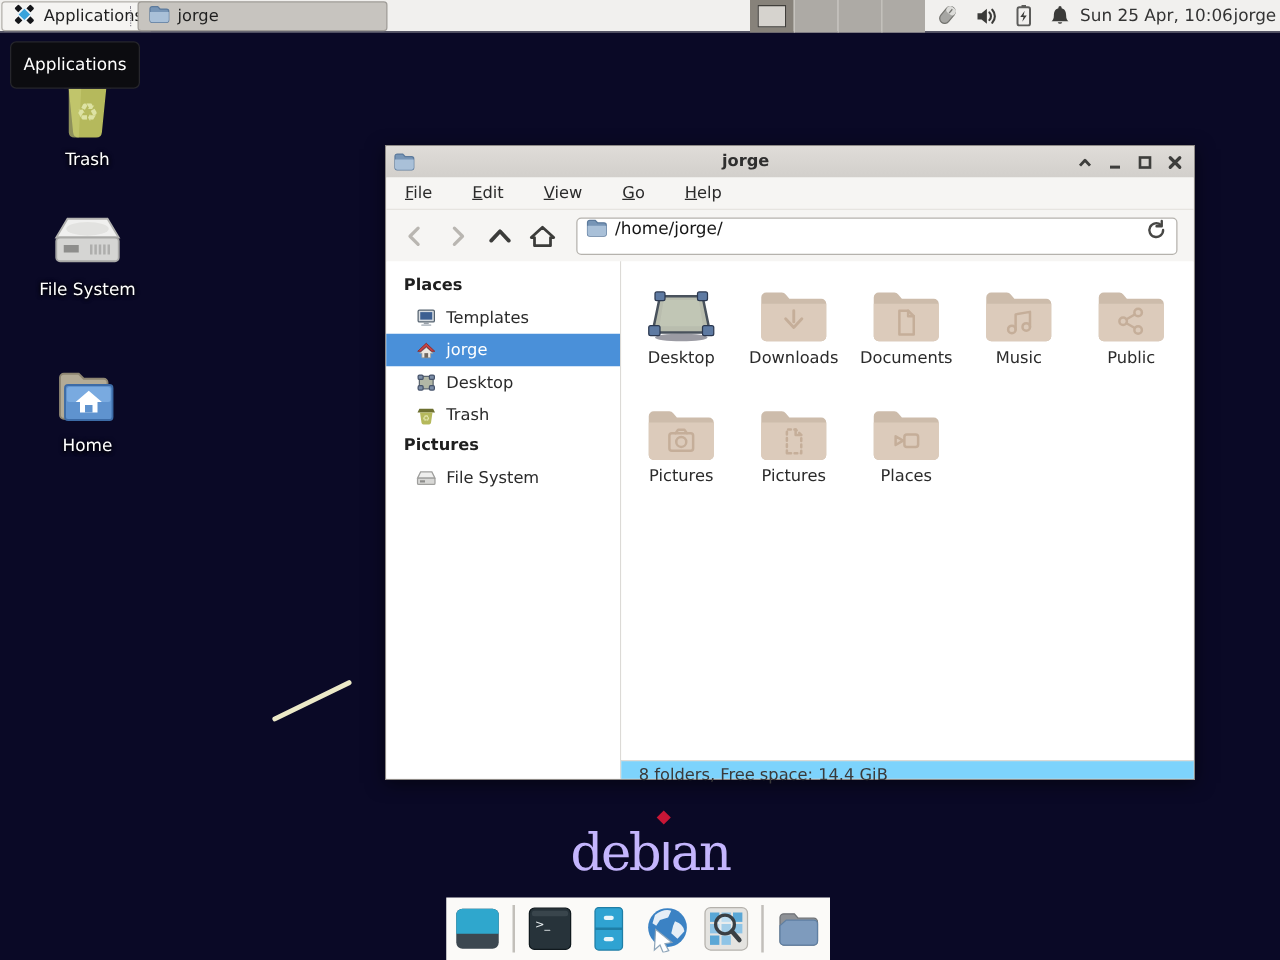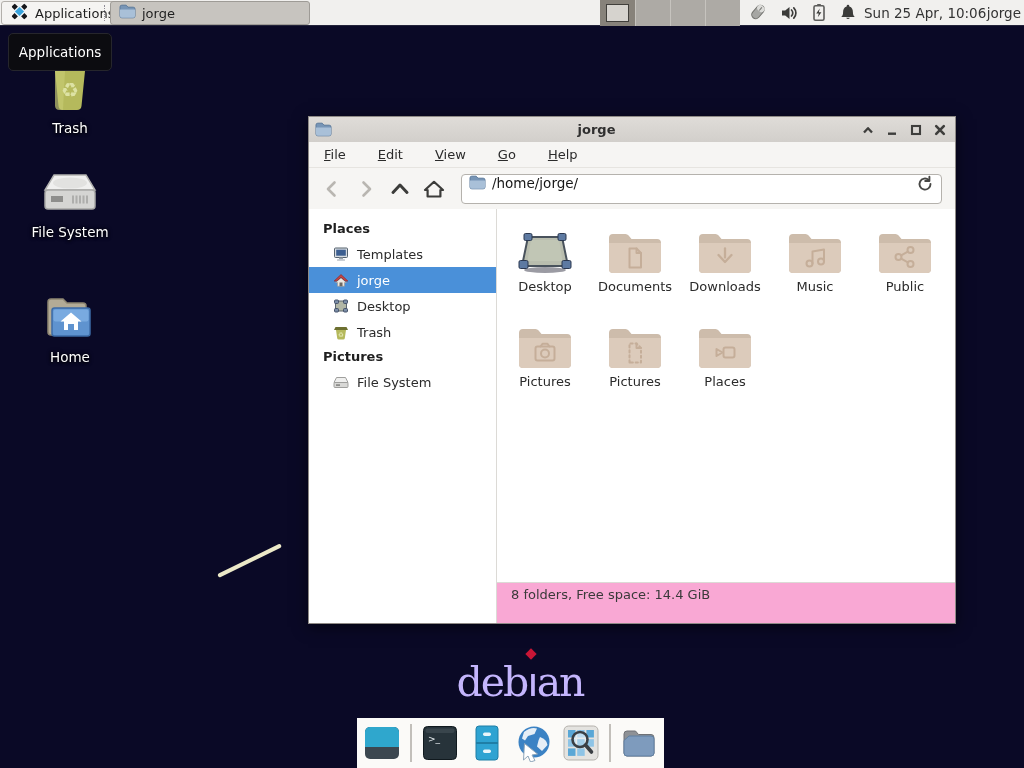--- a/index.html
+++ b/index.html
@@ -55,21 +55,21 @@
   .sb-row{height:26px;display:flex;align-items:center;gap:8px;padding-left:24px;}
   .sb-row .sb-label{font-size:13px;color:#2b2b2b;}
   .sb-row.selected{background:#4a90d9;}
   .sb-row.selected .sb-label{color:#fff;}
   #main-col{flex:1;display:flex;flex-direction:column;min-width:0;}
   #file-area{flex:1;background:#fff;overflow:hidden;}
   #file-grid{display:flex;flex-wrap:wrap;width:460px;padding:14px 0 0 3px;row-gap:17px;}
   .file-item{width:90px;height:78px;display:flex;flex-direction:column;align-items:center;}
   .file-icon{height:52px;display:flex;align-items:flex-end;justify-content:center;}
   .file-label{font-size:13px;color:#2b2b2b;margin-top:4px;}
-  #statusbar{height:41px;background:#f9a8d4;border-top:1px solid #dcdad6;font-size:13px;color:#3a3a3a;line-height:24px;padding-left:14px;flex:0 0 auto;}
+  #statusbar{height:15px;background:#7dd3fc;border-top:1px solid #dcdad6;font-size:13px;color:#3a3a3a;line-height:24px;padding-left:14px;flex:0 0 auto;}
 
   
   #dock{position:absolute;left:357px;top:718px;width:307px;height:50px;background:#fbfaf8;display:flex;align-items:center;justify-content:center;gap:9px;}
   .dock-item{display:flex;align-items:center;justify-content:center;}
   .dock-sep{width:2px;height:38px;background:#c2bfba;}
 </style>
 </head>
 <body>
 
 <div id="screen">
@@ -323,40 +323,40 @@
                     <rect x="46" y="33.5" width="9" height="8" rx="1.5" fill="#5e7aa2" stroke="#2b3850"></rect>
                   </svg>
                 </div>
                 <div class="file-label">Desktop</div>
               </div>
               <div class="file-item">
                 <div class="file-icon">
                   <svg width="56" height="46" viewBox="0 0 56 46">
                     <path d="M2 9 a4 4 0 0 1 4-4 h12.5 a4 4 0 0 1 3.1 1.5 l2.9 3.5 H50 a4 4 0 0 1 4 4 v26 a4 4 0 0 1-4 4 H6 a4 4 0 0 1-4-4 Z" fill="#cdbcab"></path>
                     <path d="M2 14 h52 v26 a4 4 0 0 1-4 4 H6 a4 4 0 0 1-4-4 Z" fill="#dccbbb"></path>
-                    <g fill="none" stroke="#c5ae99" stroke-width="2" stroke-linecap="round" stroke-linejoin="round">
-                      <path d="M22.5 19.5 h7 l4.5 4.5 v14.5 h-11.5 z"></path>
-                      <path d="M29.5 19.5 v4.5 h4.5"></path>
-                    </g>
-                  </svg>
-                </div>
-                <div class="file-label">Documents</div>
-              </div>
-              <div class="file-item">
-                <div class="file-icon">
-                  <svg width="56" height="46" viewBox="0 0 56 46">
-                    <path d="M2 9 a4 4 0 0 1 4-4 h12.5 a4 4 0 0 1 3.1 1.5 l2.9 3.5 H50 a4 4 0 0 1 4 4 v26 a4 4 0 0 1-4 4 H6 a4 4 0 0 1-4-4 Z" fill="#cdbcab"></path>
-                    <path d="M2 14 h52 v26 a4 4 0 0 1-4 4 H6 a4 4 0 0 1-4-4 Z" fill="#dccbbb"></path>
                     <g fill="none" stroke="#c5ae99" stroke-width="2.3" stroke-linecap="round" stroke-linejoin="round">
                       <path d="M28 19.5 v9"></path>
                       <path d="M21.5 26 l6.5 7 6.5-7"></path>
                     </g>
                   </svg>
                 </div>
                 <div class="file-label">Downloads</div>
+              </div>
+              <div class="file-item">
+                <div class="file-icon">
+                  <svg width="56" height="46" viewBox="0 0 56 46">
+                    <path d="M2 9 a4 4 0 0 1 4-4 h12.5 a4 4 0 0 1 3.1 1.5 l2.9 3.5 H50 a4 4 0 0 1 4 4 v26 a4 4 0 0 1-4 4 H6 a4 4 0 0 1-4-4 Z" fill="#cdbcab"></path>
+                    <path d="M2 14 h52 v26 a4 4 0 0 1-4 4 H6 a4 4 0 0 1-4-4 Z" fill="#dccbbb"></path>
+                    <g fill="none" stroke="#c5ae99" stroke-width="2" stroke-linecap="round" stroke-linejoin="round">
+                      <path d="M22.5 19.5 h7 l4.5 4.5 v14.5 h-11.5 z"></path>
+                      <path d="M29.5 19.5 v4.5 h4.5"></path>
+                    </g>
+                  </svg>
+                </div>
+                <div class="file-label">Documents</div>
               </div>
               <div class="file-item">
                 <div class="file-icon">
                   <svg width="56" height="46" viewBox="0 0 56 46">
                     <path d="M2 9 a4 4 0 0 1 4-4 h12.5 a4 4 0 0 1 3.1 1.5 l2.9 3.5 H50 a4 4 0 0 1 4 4 v26 a4 4 0 0 1-4 4 H6 a4 4 0 0 1-4-4 Z" fill="#cdbcab"></path>
                     <path d="M2 14 h52 v26 a4 4 0 0 1-4 4 H6 a4 4 0 0 1-4-4 Z" fill="#dccbbb"></path>
                     <g fill="none" stroke="#c5ae99" stroke-width="2" stroke-linecap="round" stroke-linejoin="round">
                       <circle cx="22.5" cy="34.5" r="3"></circle>
                       <circle cx="34" cy="32.5" r="3"></circle>
                       <path d="M25.5 34.5 V22.5 l11.5-2 v12"></path>

